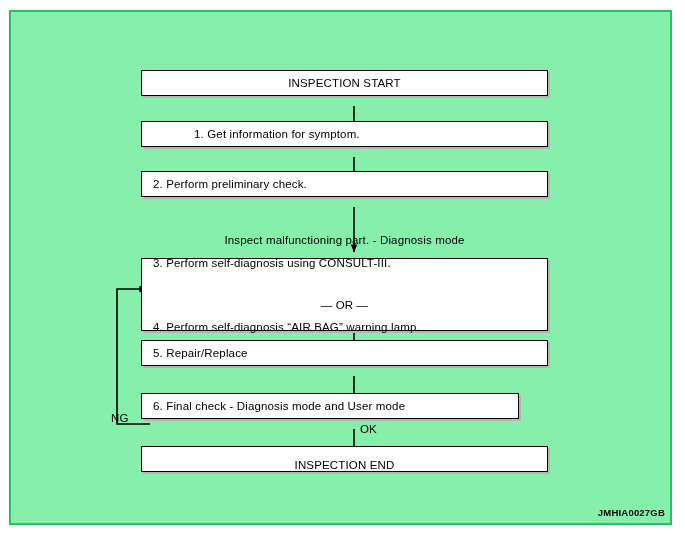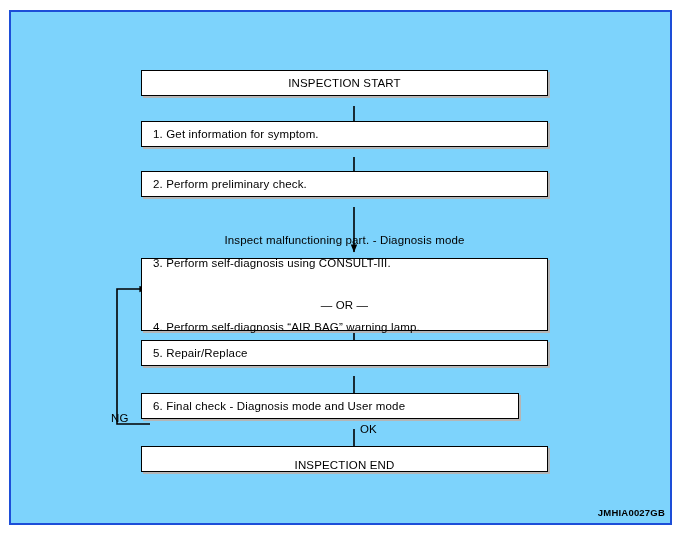--- a/index.html
+++ b/index.html
@@ -14,23 +14,23 @@
     font-family: "Liberation Sans", sans-serif;
     color: #000000;
     overflow: hidden;
   }
   #figure-frame {
     position: absolute;
     left: 9px;
     top: 10px;
     width: 663px;
     height: 515px;
-    border: 2px solid #1d4ed8;
+    border: 2px solid #22c55e;
     box-sizing: border-box;
-    background: #7dd3fc;
+    background: #86efac;
   }
   .flow-box {
     position: absolute;
     box-sizing: border-box;
     border: 1.6px solid #000000;
     background: #ffffff;
     box-shadow: 2px 2px 0 0 #b5b5b5;
     display: flex;
     align-items: center;
   }
@@ -122,21 +122,21 @@
 
     <line x1="343" y1="417" x2="343" y2="443" stroke="#000000" stroke-width="1.6" marker-end="url(#arrowhead)"></line>
 
     <polyline points="139,412 106,412 106,277 136,277" fill="none" stroke="#000000" stroke-width="1.6" marker-end="url(#arrowhead)"></polyline>
   </svg>
 
   <div class="flow-box centered" style="left:130px; top:58px; width:407px; height:26px;">
     <span class="box-text">INSPECTION START</span>
   </div>
 
-  <div class="flow-box left-text" style="left:130px; top:109px; width:407px; height:26px;">
+  <div class="flow-box left-text" style="left:130px; top:109px; width:407px; height:26px;padding-left:41px;">
     <span class="box-text">1. Get information for symptom.</span>
   </div>
 
   <div class="flow-box left-text" style="left:130px; top:159px; width:407px; height:26px;">
     <span class="box-text">2. Perform preliminary check.</span>
   </div>
 
   <div class="caption-text" style="left:130px; top:222px; width:407px; text-align:center;">Inspect malfunctioning part. - Diagnosis mode</div>
 
   <div class="box-multi" style="left:130px; top:246px; width:407px; height:73px;">

